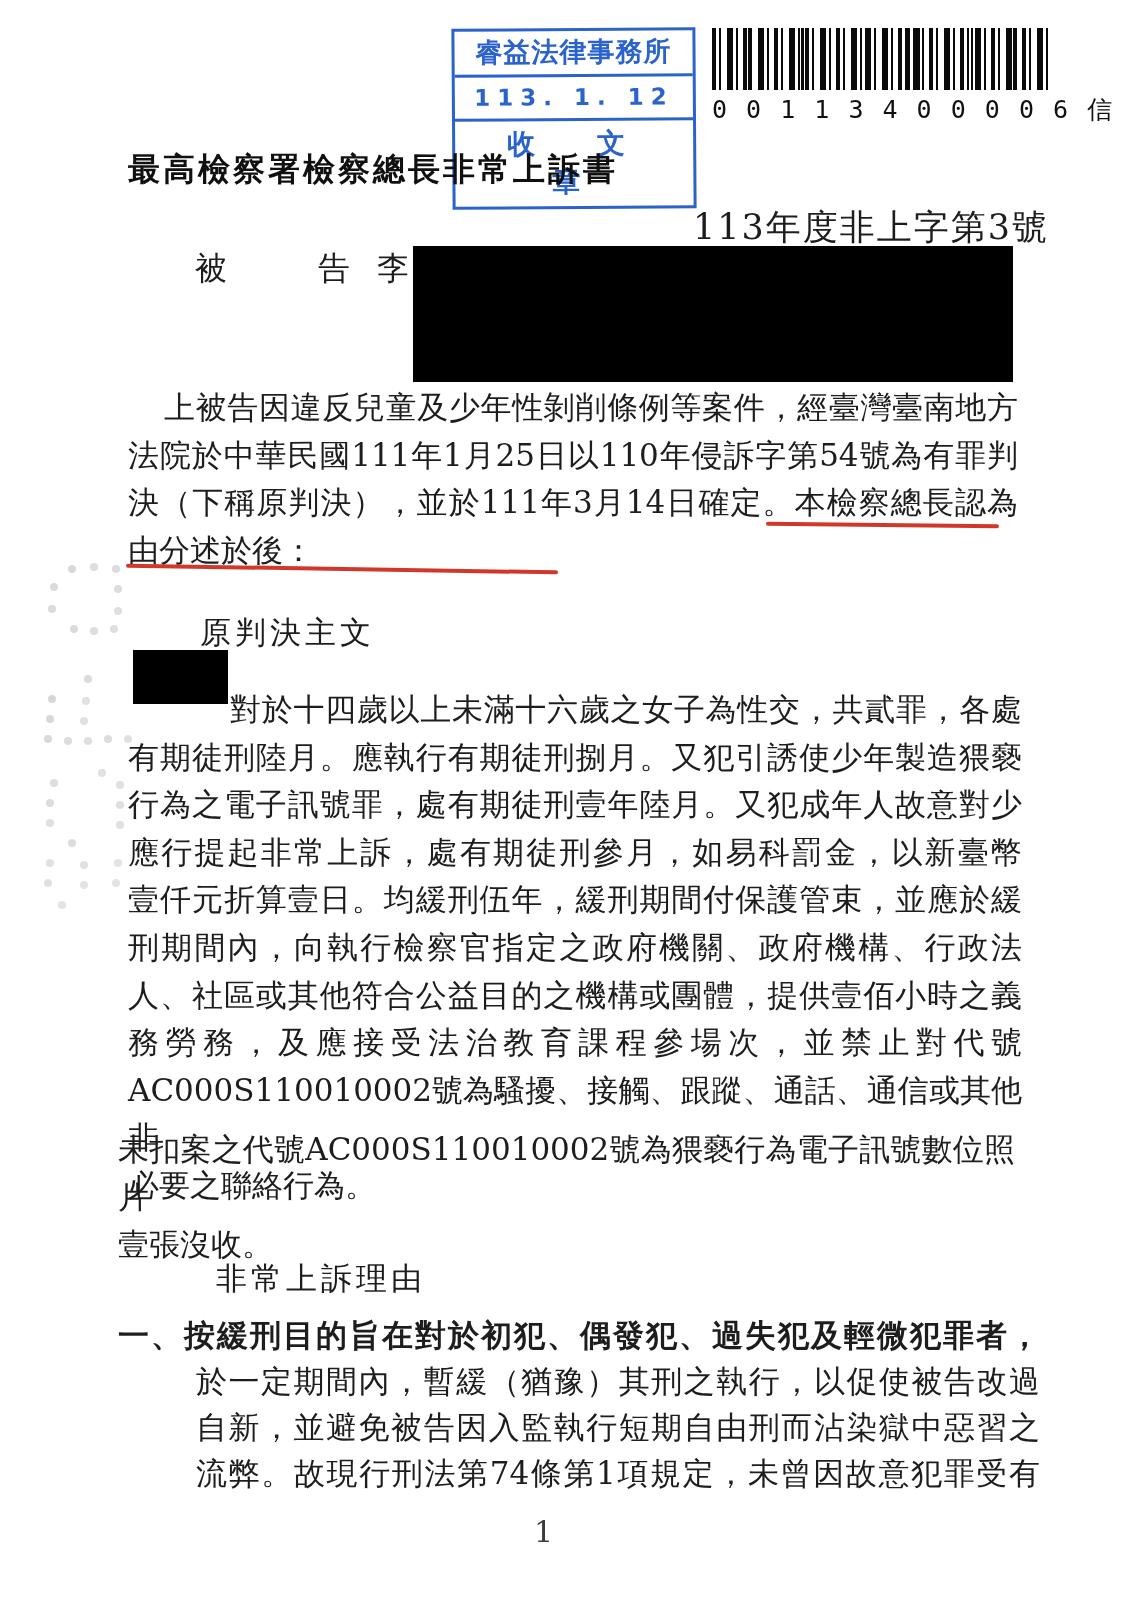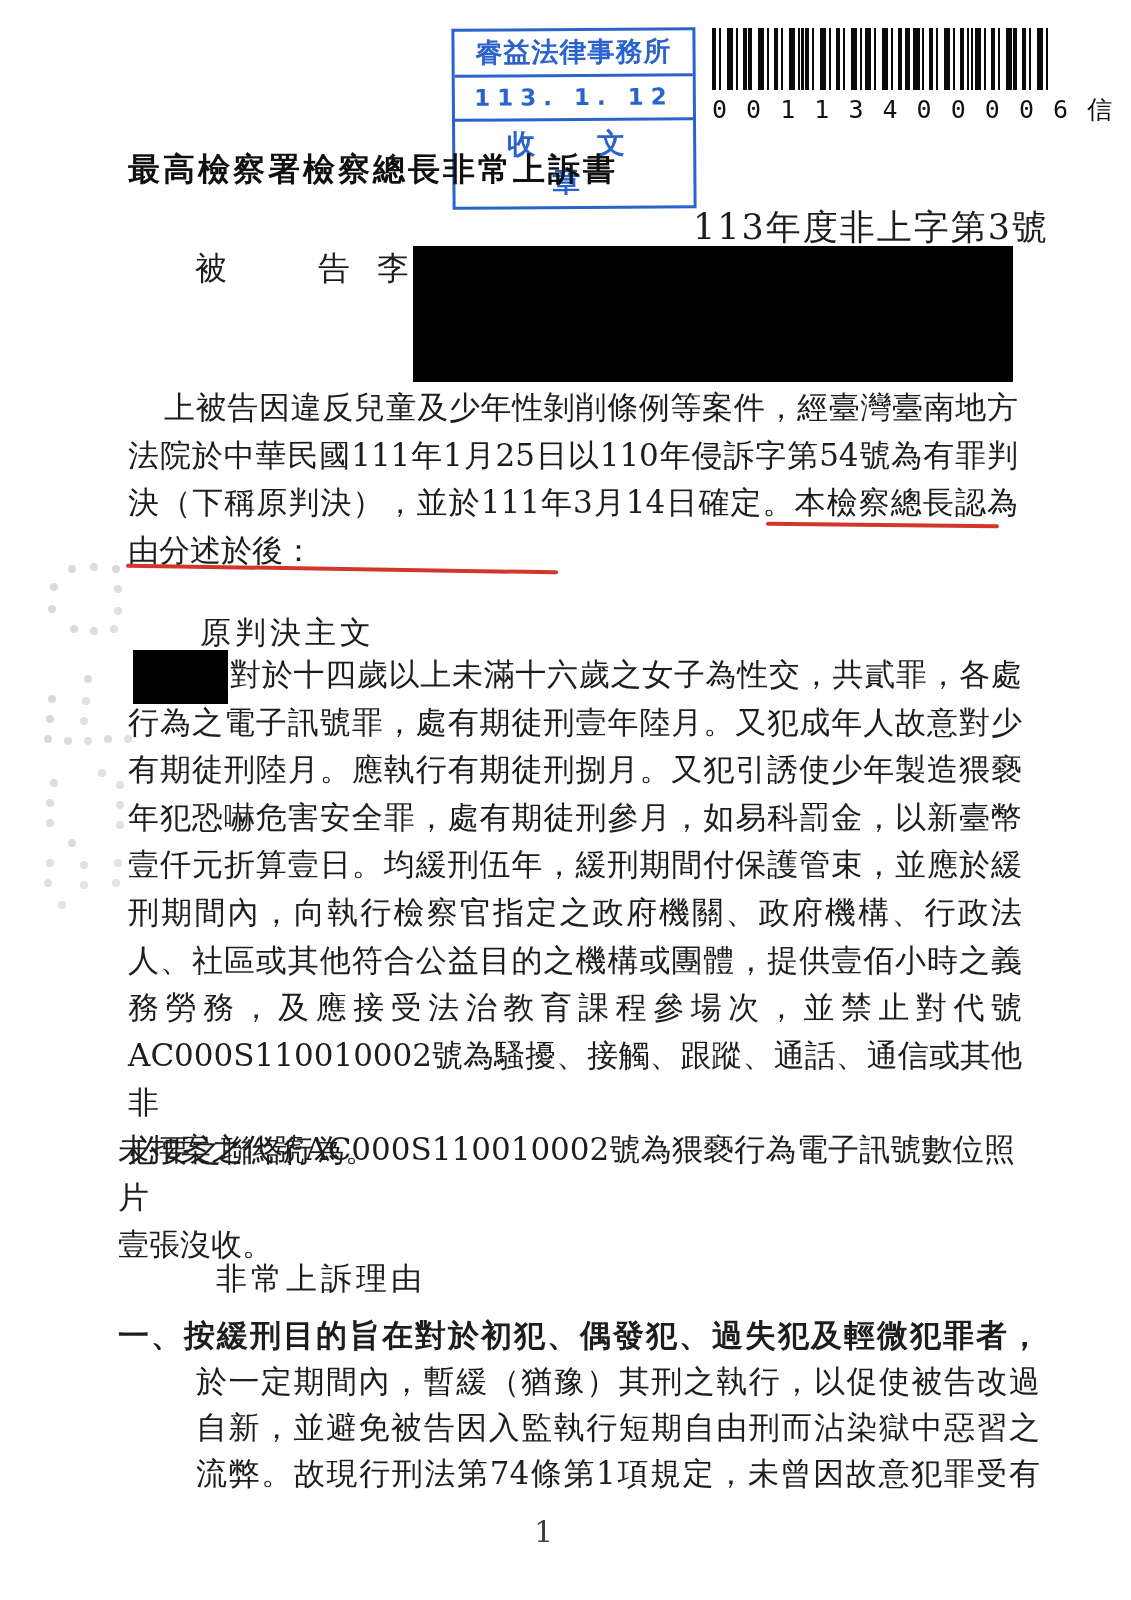--- a/index.html
+++ b/index.html
@@ -43,21 +43,21 @@
   .redact-small{left:133px;top:650px;width:95px;height:54px;background:#000;}
 
   .para{font-size:31px;color:#1d1d1d;}
   .para .ln{white-space:nowrap;}
   .para .j{white-space:normal;text-align:justify;text-align-last:justify;}
 
   .intro{left:128px;top:384px;width:890px;line-height:47.5px;}
   .intro .ln:first-child{text-indent:36px;}
 
   .verdict-h{left:200px;top:612px;font-size:31px;letter-spacing:4px;}
-  .verdict{left:128px;top:651px;width:894px;line-height:47.6px;}
+  .verdict{left:128px;top:686px;width:894px;line-height:47.6px;}
   .verdict .ln:first-child{text-indent:102px;}
 
   .forfeit{left:118px;top:1126px;width:897px;line-height:47.5px;}
 
   .reason-h{left:216px;top:1258px;font-size:31px;letter-spacing:4px;}
   .reason{left:118px;top:1312px;width:922px;line-height:46px;}
   .reason .ln{padding-left:78px;}
   .reason .ln:first-child{padding-left:0;font-weight:bold;}
 
   .underline-red{position:absolute;height:4px;background:#d2382a;border-radius:2px;}
@@ -117,23 +117,23 @@
   <div class="ln">由分述於後：</div>
 </div>
 
 <div class="underline-red u1"></div>
 <div class="underline-red u2"></div>
 
 <div class="abs verdict-h">原判決主文</div>
 <div class="abs redact-small"></div>
 <div class="abs para verdict">
   <div class="ln j">對於十四歲以上未滿十六歲之女子為性交，共貳罪，各處</div>
+  <div class="ln j">有期徒刑陸月。應執行有期徒刑捌月。又犯引誘使少年製造猥褻</div>
   <div class="ln j">行為之電子訊號罪，處有期徒刑壹年陸月。又犯成年人故意對少</div>
-  <div class="ln j">有期徒刑陸月。應執行有期徒刑捌月。又犯引誘使少年製造猥褻</div>
-  <div class="ln j">年犯恐嚇危害安全罪，處有期徒刑參月，如易科罰金，以新臺幣</div>
+  <div class="ln j">應行提起非常上訴，處有期徒刑參月，如易科罰金，以新臺幣</div>
   <div class="ln j">壹仟元折算壹日。均緩刑伍年，緩刑期間付保護管束，並應於緩</div>
   <div class="ln j">刑期間內，向執行檢察官指定之政府機關、政府機構、行政法</div>
   <div class="ln j">人、社區或其他符合公益目的之機構或團體，提供壹佰小時之義</div>
   <div class="ln j">務勞務，及應接受法治教育課程參場次，並禁止對代號</div>
   <div class="ln j">AC000S110010002號為騷擾、接觸、跟蹤、通話、通信或其他非</div>
   <div class="ln">必要之聯絡行為。</div>
 </div>
 
 <div class="abs para forfeit">
   <div class="ln j">未扣案之代號AC000S110010002號為猥褻行為電子訊號數位照片</div>

